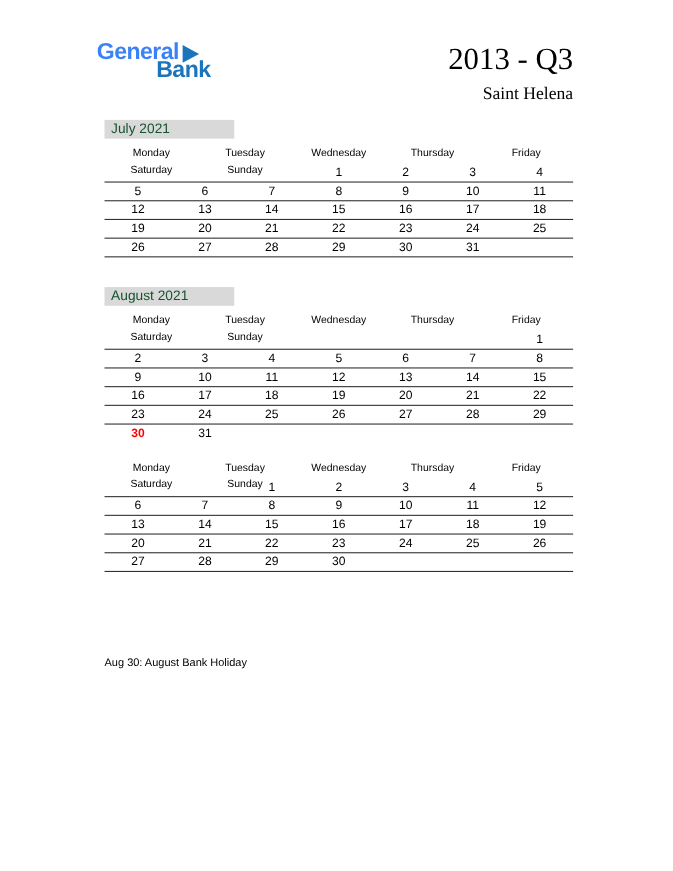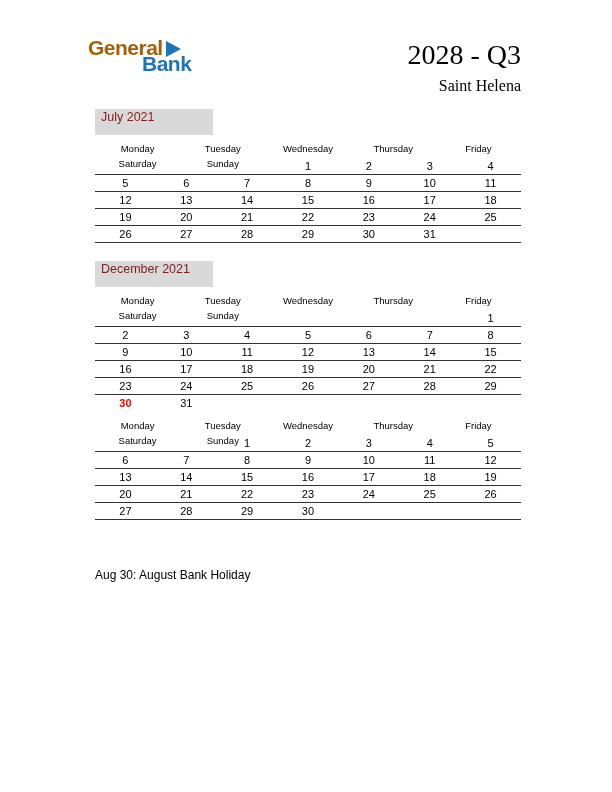--- a/index.html
+++ b/index.html
@@ -10,21 +10,21 @@
     background: #ffffff;
     font-family: "Liberation Sans", sans-serif;
     color: #000000;
     overflow: hidden;
   }
 
   
   #logo { position: absolute; left: 88px; top: 38px; width: 120px; }
   #logo .row1 { display: flex; align-items: center; }
   .logo-general {
-    font-size: 21px; font-weight: bold; color: #a16207;
+    font-size: 21px; font-weight: bold; color: #3b82f6;
     letter-spacing: -0.5px; line-height: 20px;
   }
   .logo-triangle {
     width: 0; height: 0; margin-left: 3px; margin-top: 2px;
     border-left: 15px solid #1b75bc;
     border-top: 8px solid transparent;
     border-bottom: 8px solid transparent;
   }
   .logo-blue {
     font-size: 21px; font-weight: bold; color: #1b75bc;
@@ -40,23 +40,23 @@
   }
   #region-subtitle {
     position: absolute; top: 77px; right: 91px;
     font-family: "Liberation Serif", serif;
     font-size: 16px; color: #000; text-align: left;
   }
 
   
   .month { position: absolute; left: 95px; width: 426px; }
   .month-title {
-    width: 112px; height: 26px; line-height: 17px;
+    width: 112px; height: 17px; line-height: 17px;
     background: var(--header-bg, #d9d9d9);
-    font-size: 12.5px; padding-left: 6px; color: #7f1d1d;
+    font-size: 12.5px; padding-left: 6px; color: #14532d;
   }
   .weekday-row {
     display: grid; grid-template-columns: repeat(5, 1fr);
     margin-top: 6px; height: 15px; margin-bottom: 2px;
   }
   .weekday-cell {
     text-align: center; font-size: 9.5px; line-height: 15px; color: #000;
   }
   .week-row {
     display: grid; grid-template-columns: repeat(7, 1fr);
@@ -64,38 +64,38 @@
     box-sizing: border-box;
   }
   .week-row.no-line { border-bottom: none; }
   .day-cell {
     text-align: center; font-size: 11px; line-height: 16px; color: #000;
   }
   .day-cell.holiday { color: var(--holiday, #ff0000); font-weight: bold; }
 
   
   #footnote {
-    position: absolute; left: 95px; top: 568px;
-    font-size: 12px; color: #000;
+    position: absolute; left: 95px; top: 597px;
+    font-size: 10px; color: #000;
   }
 </style>
 </head>
 <body>
 
 <div id="page">
 
   <div id="logo">
     <div class="row1">
       <span class="logo-general">General</span>
       <span class="logo-triangle"></span>
     </div>
     <div class="logo-blue">Bank</div>
   </div>
 
-  <div id="quarter-title">2028 - Q3</div>
+  <div id="quarter-title">2013 - Q3</div>
   <div id="region-subtitle">Saint Helena</div>
 
   <div id="months">
       <div class="month" style="top: 109px;">
         <div class="month-title">July 2021</div>
         <div class="weekday-row">
           <div class="weekday-cell">Monday</div>
           <div class="weekday-cell">Tuesday</div>
           <div class="weekday-cell">Wednesday</div>
           <div class="weekday-cell">Thursday</div>
@@ -143,21 +143,21 @@
           <div class="day-cell">26</div>
           <div class="day-cell">27</div>
           <div class="day-cell">28</div>
           <div class="day-cell">29</div>
           <div class="day-cell">30</div>
           <div class="day-cell">31</div>
           <div class="day-cell"></div>
         </div>
       </div>
       <div class="month" style="top: 261px;">
-        <div class="month-title">December 2021</div>
+        <div class="month-title">August 2021</div>
         <div class="weekday-row">
           <div class="weekday-cell">Monday</div>
           <div class="weekday-cell">Tuesday</div>
           <div class="weekday-cell">Wednesday</div>
           <div class="weekday-cell">Thursday</div>
           <div class="weekday-cell">Friday</div>
           <div class="weekday-cell">Saturday</div>
           <div class="weekday-cell">Sunday</div>
         </div>
         <div class="week-row">

